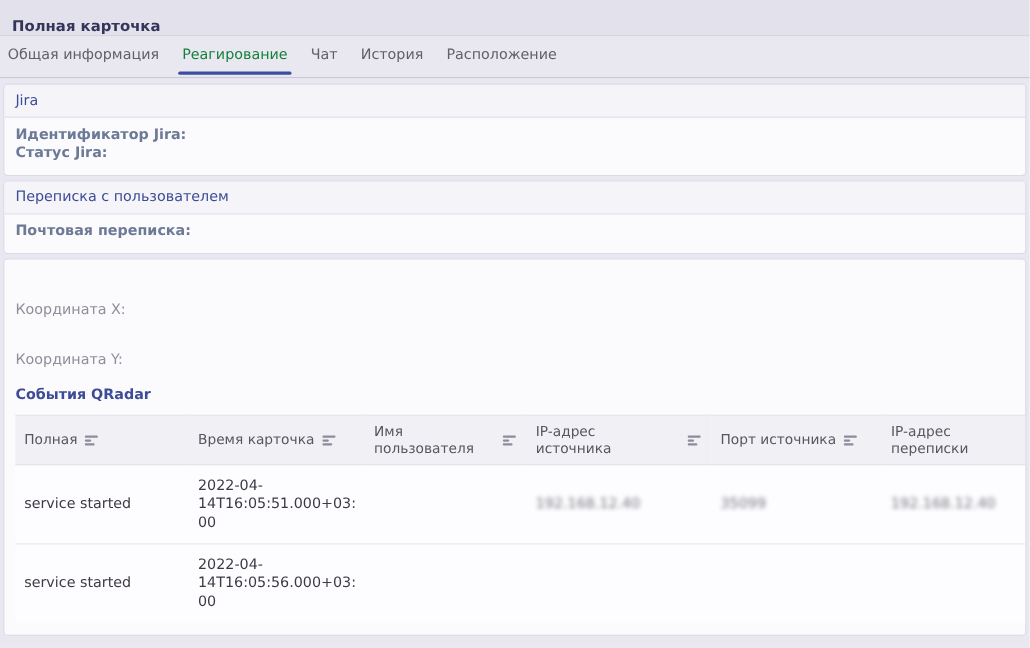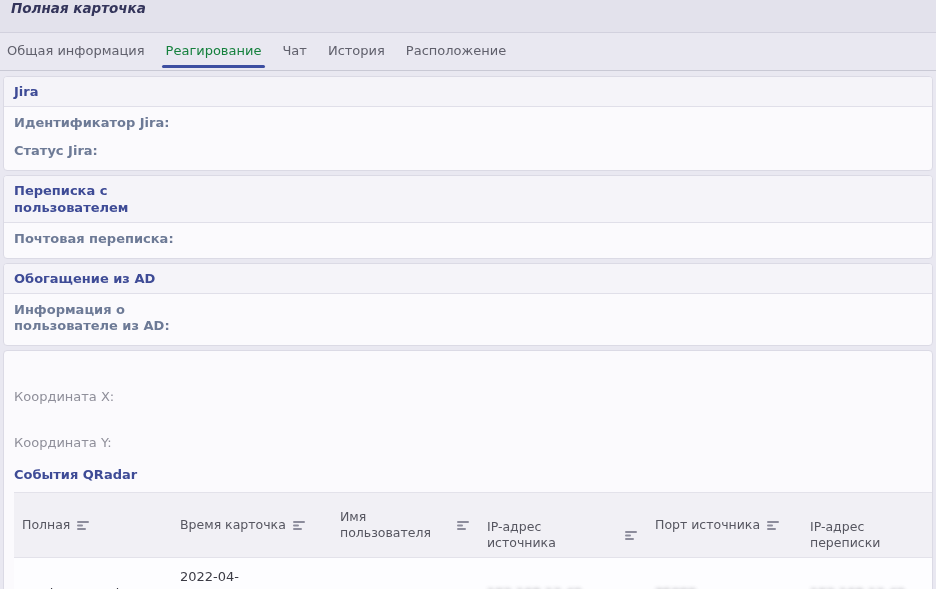--- a/index.html
+++ b/index.html
@@ -6,21 +6,21 @@
   html,body { width:936px; height:589px; overflow:hidden; }
   body {
     font-family:"DejaVu Sans","Liberation Sans",sans-serif;
     font-size:13px;
     background:#e9e8f1;
     color:#3b3b45;
   }
   
   .titlebar {
     height:33px; background:#e3e2ec; border-bottom:1px solid #d2d1de;
-    display:flex; align-items:flex-start; padding:0 11px;font-style:italic;
+    display:flex; align-items:flex-end; padding:0 11px;
   }
   .titlebar h1 { font-size:13.5px; font-weight:bold; color:#34355b; }
   
   .tabbar {
     height:38px; background:#e9e8f1; border-bottom:1px solid #c9c9d5;
     display:flex; align-items:flex-start; padding:0 1px;
   }
   .tab {
     position:relative; padding:10px 6px 9px; margin-right:9px;
     color:#60606c; cursor:pointer; white-space:nowrap;
@@ -31,44 +31,44 @@
     height:3px; background:#3d4ea1; border-radius:2px;
   }
   
   .content { padding:5px 3px 0; }
   .card {
     background:#fbfafd; border:1px solid #dbdae5; border-radius:4px;
     margin-bottom:4px; overflow:hidden;
   }
   .card-header {
     background:#f5f4f9; border-bottom:1px solid #e0dfe9;
-    padding:6px 10px; font-weight:bold; font-size:13px; color:#3e4b96;
+    padding:6px 10px; font-weight:normal; font-size:13px; color:#3e4b96;
     line-height:17px;
   }
   .card-header span { display:inline-block; max-width:200px; }
   .card-body { padding:8px 10px 11px; }
-  .field + .field { margin-top:12px; }
+  .field + .field { margin-top:1px; }
   .field-label {
     display:block; max-width:178px; font-weight:bold;
     color:#6d7a96; line-height:16px;
   }
   
   .geo-line { color:#8f8f9a; line-height:17px;margin-top:29px; }
   .subheader { font-weight:bold; color:#3e4b96; margin-top:15px; line-height:17px; }
   
   .table-wrap { margin-top:9px; }
   table { border-collapse:collapse; table-layout:fixed; width:950px; }
   th {
     background:#f1f0f5; color:#565660; font-weight:normal; text-align:left;
     padding:6px 8px; height:44px; vertical-align:middle;
     border-top:1px solid #e3e2ea; border-bottom:1px solid #e3e2ea;
     font-size:12.5px; line-height:16px;
   }
   .th-inner { display:flex; align-items:center; gap:7px; }
-  .th-inner.spread { justify-content:space-between;margin-top:20px; }
+  .th-inner.spread { justify-content:space-between; }
   .sort-icon { flex:0 0 auto; cursor:pointer; }
   td {
     background:#fdfdff; color:#3b3b45; padding:10px 8px; vertical-align:middle;
     line-height:17px; overflow-wrap:anywhere;
   }
   tbody tr + tr td { border-top:1px solid #e7e6ee; }
   tbody tr { height:62px; }
   .redacted { filter:blur(2px); opacity:.8; color:#55555e; user-select:none; }
 </style>
 </head>
@@ -106,30 +106,20 @@
     <div class="card-header">
       <span>Переписка с пользователем</span>
     </div>
     <div class="card-body">
       <div class="field">
         <span class="field-label">Почтовая переписка:</span>
       </div>
     </div>
   </section>
 
-  <section class="card">
-    <div class="card-header">
-      <span>Обогащение из AD</span>
-    </div>
-    <div class="card-body">
-      <div class="field">
-        <span class="field-label">Информация о пользователе из AD:</span>
-      </div>
-    </div>
-  </section>
 
   <section class="card">
     <div class="card-body">
       <div class="geo-line">Координата X:</div>
       <div class="geo-line">Координата Y:</div>
       <div class="subheader">События QRadar</div>
 
       <div class="table-wrap">
         <table>
           <colgroup>

